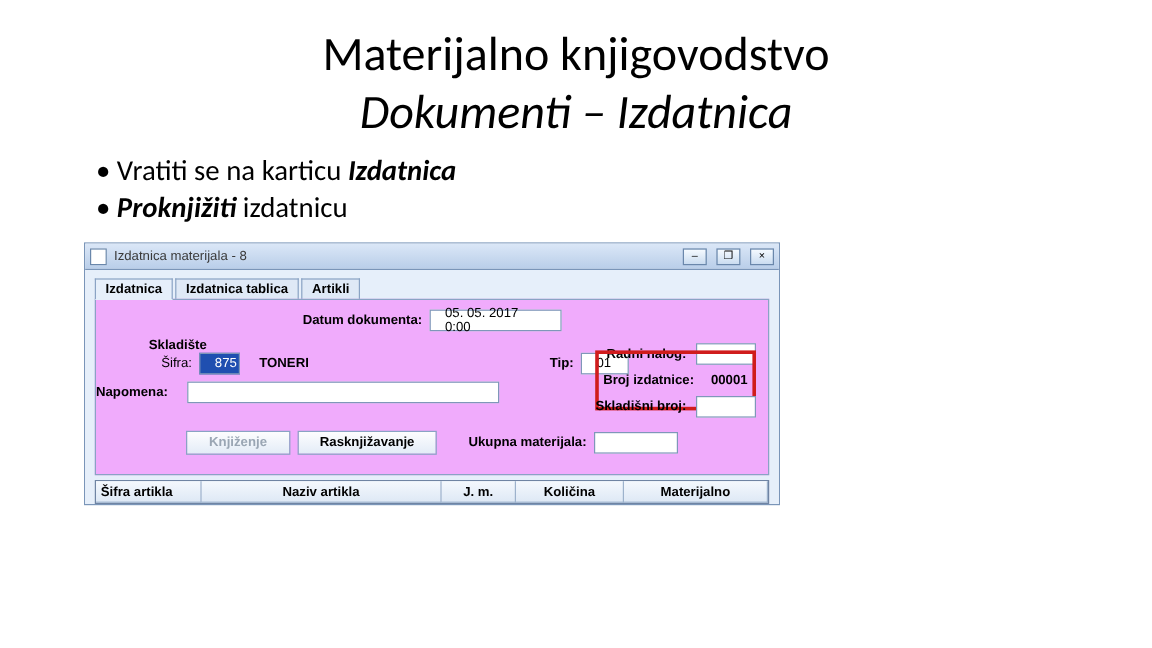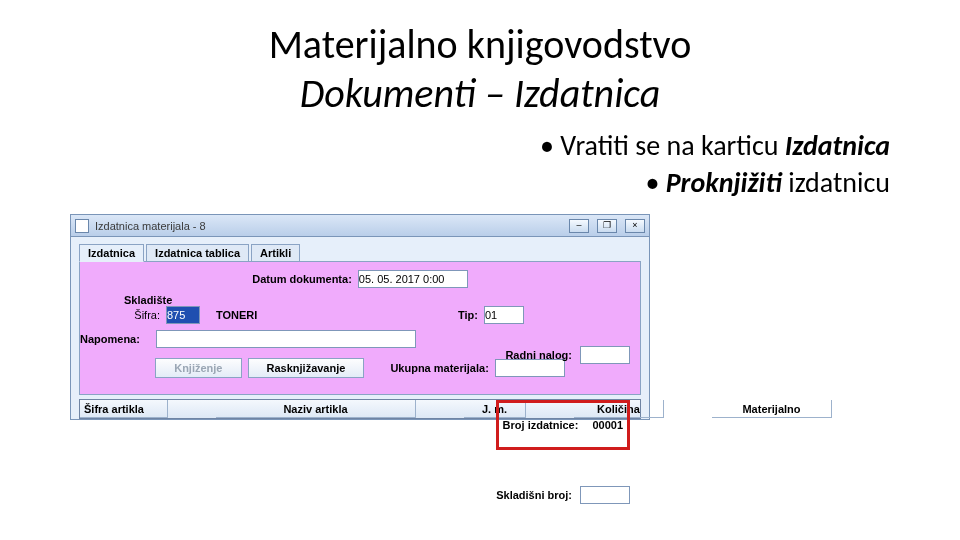--- a/index.html
+++ b/index.html
@@ -21,23 +21,22 @@
   }
   .title-line1 {
     font-size: 40px;
     font-weight: 400;
   }
   .title-line2 {
     font-size: 40px;
     font-style: italic;
   }
   .bullets {
-    font-size: 28px;
+    font-size: 24px;
     margin-left: 10px;
-    text-align: right;
   }
   .bullet { margin: 2px 0; }
   .bullet::before {
     content: "• ";
   }
   .ital { font-style: italic; font-weight: 600; }
   .boldital { font-style: italic; font-weight: 700; }
 
   .app-shot {
     margin-top: 14px;
@@ -113,21 +112,21 @@
     display: flex;
     align-items: center;
     margin-bottom: 6px;
     gap: 6px;
   }
   .lbl { font-weight: 700; }
   .inp {
     background: #fff;
     border: 1px solid #7f97b9;
     height: 18px;
-    padding: 0 0;
+    padding: 0 12px;
     display: inline-flex;
     align-items: center;
     font-size: 11px;
   }
   .inp.sel {
     background: #1f4fb0;
     color: #fff;
   }
   .sklad-label {
     font-weight: 700;
@@ -140,21 +139,20 @@
     width: 200px;
     font-weight: 700;
     font-size: 11px;
   }
   .right-stack .rrow {
     display: flex;
     align-items: center;
     justify-content: flex-end;
     gap: 8px;
     height: 22px;
-    margin-top: 48px;
   }
   .red-box {
     border: 3px solid #d01c1c;
     padding: 16px 4px;
     display: inline-flex;
     gap: 14px;
     align-items: center;
   }
   .btn {
     border: 1px solid #8aa3c4;
@@ -167,21 +165,20 @@
 
   .grid {
     margin-top: 4px;
     border: 1px solid #6f84a3;
     background: #fff;
     font-size: 11px;
   }
   .grid-head, .grid-row {
     display: grid;
     grid-template-columns: 88px 200px 62px 90px 120px;
-    gap: 48px;
   }
   .grid-head {
     background: linear-gradient(#f4f8fd,#dde8f5);
     font-weight: 700;
   }
   .gcell {
     border-right: 1px solid #9db2cc;
     border-bottom: 1px solid #9db2cc;
     padding: 2px 4px;
     height: 18px;
@@ -248,21 +245,21 @@
           <span class="inp" style="width:40px;">01</span>
           <span style="width:100px"></span>
         </div>
 
 
         <div class="row">
           <span class="lbl" style="width:70px; margin-left:-10px;">Napomena:</span>
           <span class="inp" style="width:260px;"></span>
         </div>
 
-        <div class="row" style="justify-content:center; margin-top:10px;">
+        <div class="row" style="justify-content:center; margin-top:23px;">
           <span class="btn dis">Knjiženje</span>
           <span class="btn">Rasknjižavanje</span>
           <span class="lbl" style="margin-left:20px;">Ukupna materijala:</span>
           <span class="inp" style="width:70px;"></span>
         </div>
 
         <div class="right-stack">
           <div class="rrow">
             <span>Radni nalog:</span>
             <span class="inp" style="width:50px;"></span>

